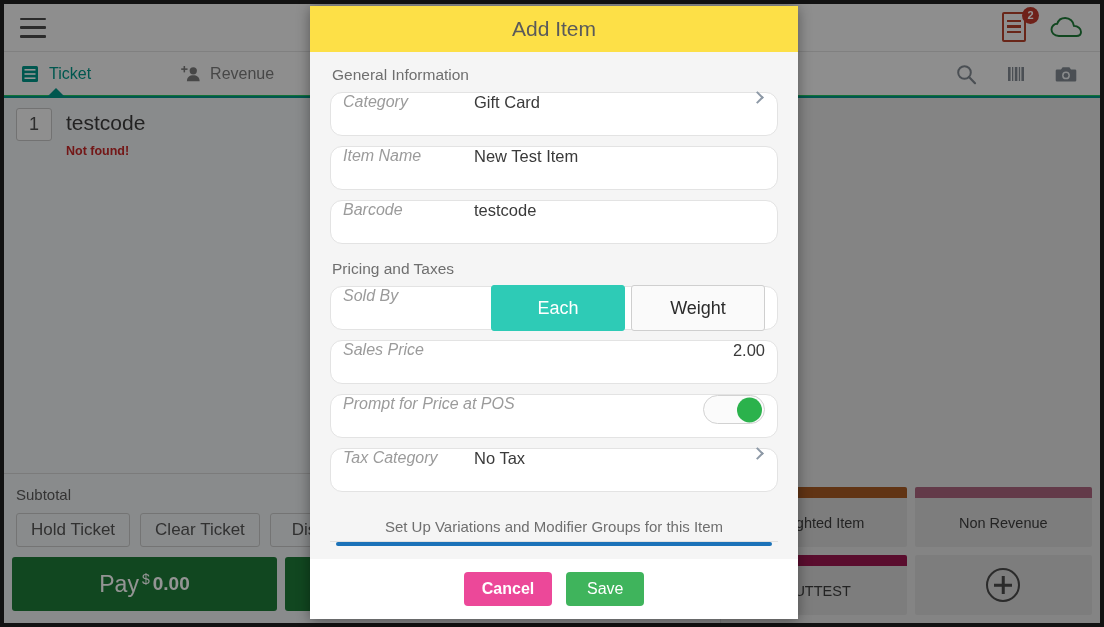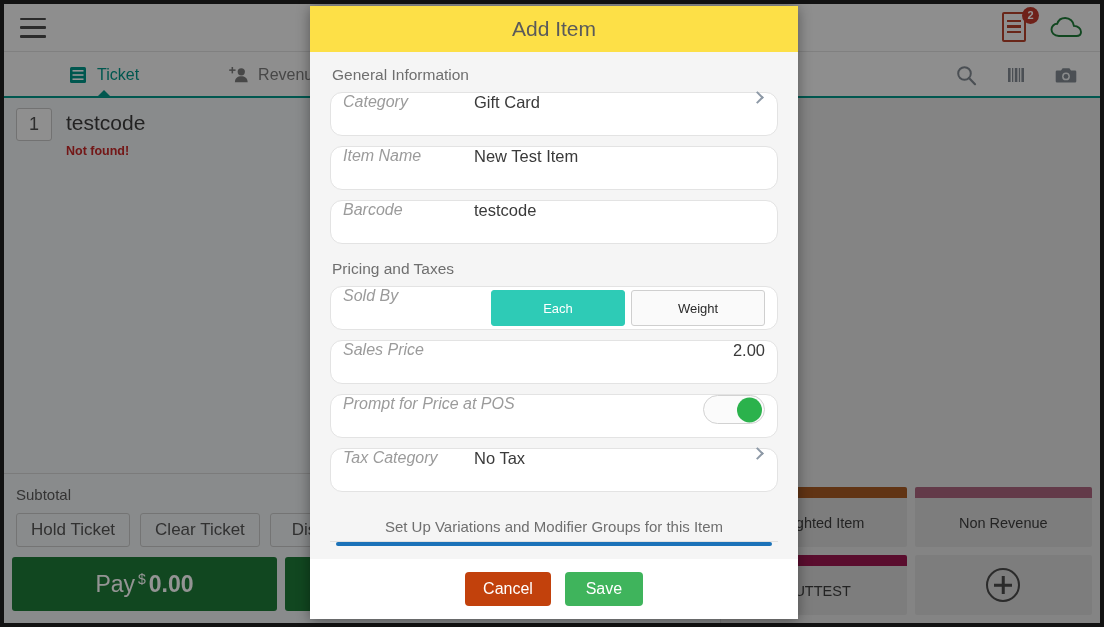--- a/index.html
+++ b/index.html
@@ -52,22 +52,21 @@
     min-width: 17px; height: 17px; border-radius: 9px;
     background: #c0392b; color: #fff; font-size: 11px; font-weight: bold;
     display: flex; align-items: center; justify-content: center; padding: 0 4px;
   }
   .cloud-icon { width: 34px; height: 24px; }
 
   
   .tabstrip {
     position: absolute; top: 48px; left: 0; right: 0; height: 46px;
     background: #f5f5f5; display: flex; align-items: center;
-    border-bottom: 1px solid #22c55e;
-    padding-left: 48px;
+    border-bottom: 3px solid #22c55e;
   }
   .tab { display: flex; align-items: center; gap: 9px; padding: 0 16px; height: 100%;
     font-size: 16px; color: #7b7b7b; position: relative; }
   .tab.active { color: #009688; }
   .tab.active::after {
     content: ""; position: absolute; bottom: -1px; left: 50%; transform: translateX(-50%);
     border-left: 8px solid transparent; border-right: 8px solid transparent;
     border-bottom: 8px solid #009688;
   }
   .tabstrip-underline {
@@ -106,21 +105,21 @@
   }
   .pay-row { display: flex; gap: 8px; padding: 10px 8px 0 8px; }
   .pay-btn {
     height: 54px; background: #1e7a38; border-radius: 3px; color: #fff;
     display: flex; align-items: center; justify-content: center; gap: 3px;
   }
   .pay-btn.main { flex: 0 0 265px; }
   .pay-btn.alt  { flex: 1 1 auto; }
   .pay-label { font-size: 23px; font-weight: 300; }
   .pay-dollar { font-size: 14px; vertical-align: top; position: relative; top: -5px; }
-  .pay-amt { font-size: 23px; font-weight: bold; }
+  .pay-amt { font-size: 19px; font-weight: bold; }
 
   
   .grid-panel {
     position: absolute; right: 0; top: 94px; bottom: 0; width: 380px;
     background: #e4e4e4; border-left: 1px solid #d0d0d0;
     display: flex; flex-direction: column; justify-content: flex-end;
     padding: 8px; gap: 8px;
   }
   .grid-row { display: flex; gap: 8px; }
   .grid-cell {
@@ -175,22 +174,22 @@
   .f-value { font-size: 16.5px; color: #3a3a3a; flex: 1 1 auto; }
   .f-value.right { text-align: right; }
   .chev {
     flex: 0 0 auto; width: 9px; height: 9px;
     border-right: 2px solid #8d99a6; border-top: 2px solid #8d99a6;
     transform: rotate(45deg); margin-right: 3px;
   }
 
   .seg-wrap { flex: 1 1 auto; display: flex; justify-content: flex-end; gap: 0; align-items: center; height: 100%; }
   .seg {
-    width: 134px; height: 36px; display: flex; align-items: center; justify-content: center;
-    font-size: 13px; border: 1px solid #cfcfcf; border-radius: 3px;
+    width: 134px; height: 46px; display: flex; align-items: center; justify-content: center;
+    font-size: 18px; border: 1px solid #cfcfcf; border-radius: 3px;
   }
   .seg.on { background: #2ecbb6; color: #fff; border-color: #2ecbb6; }
   .seg.off { background: #fafafa; color: #2b2b2b; margin-left: 6px; }
 
   .toggle-wrap { flex: 1 1 auto; display: flex; justify-content: flex-end; }
   .toggle {
     width: 62px; height: 29px; border-radius: 15px; background: #fbfbfb;
     border: 1px solid #d2d2d2; position: relative;
   }
   .toggle .knob {
@@ -206,21 +205,21 @@
   .grey-rule { height: 1px; background: #e0e0e0; margin-top: -2.5px; }
 
   .modal-foot {
     flex: 0 0 auto; height: 60px; background: #fff;
     display: flex; align-items: center; justify-content: center; gap: 14px;
   }
   .btn {
     height: 34px; min-width: 78px; padding: 0 18px; border: none; border-radius: 4px;
     color: #fff; font-size: 16px; cursor: pointer; font-family: inherit;
   }
-  .btn.cancel { background: #c2410c; }
+  .btn.cancel { background: #ec4899; font-weight: bold; }
   .btn.save { background: #3fb45c; }
 </style>
 </head>
 <body>
 
 <div id="root">
 
   <div id="bg-app">
 
     <div class="topbar">

